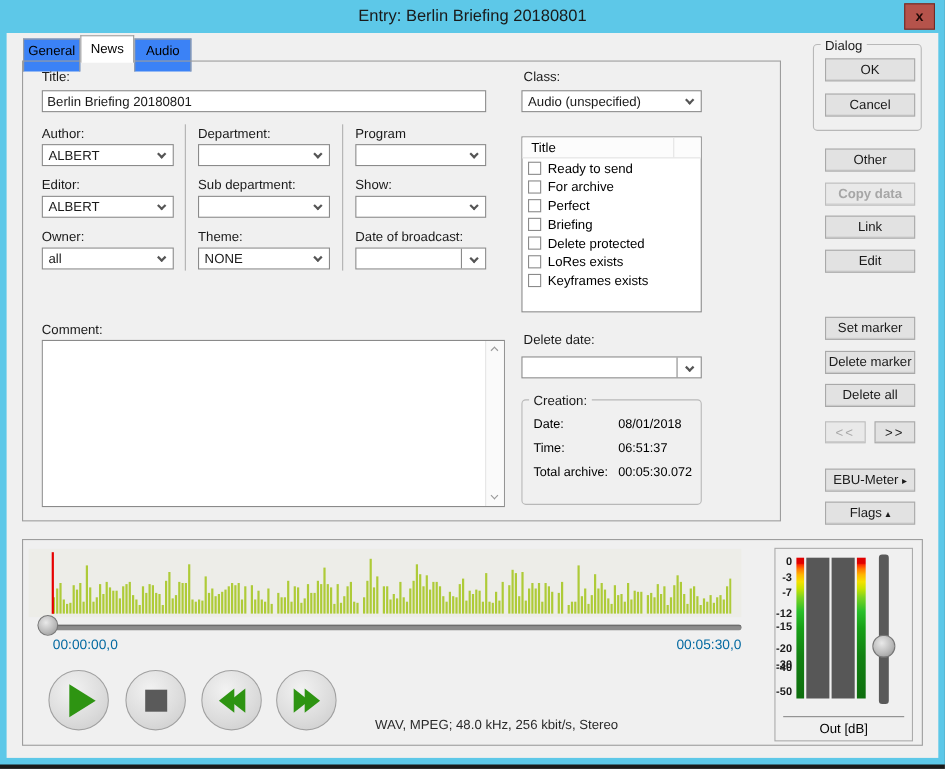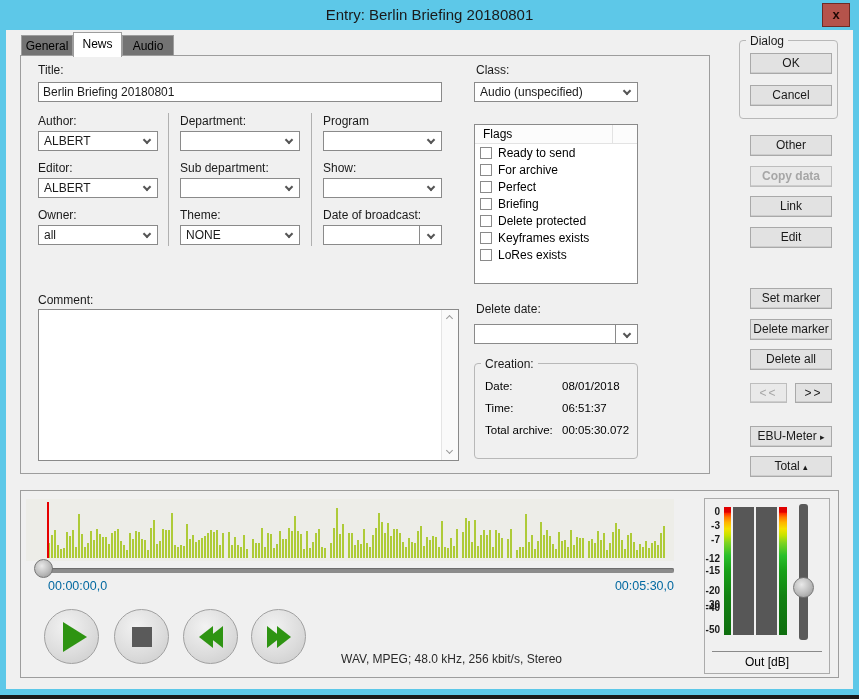--- a/index.html
+++ b/index.html
@@ -7,21 +7,21 @@
   .window { position:relative; width:859px; height:695px; background:var(--titlebar,#5DC8E8); }
   .titlebar { position:absolute; left:0; top:0; right:0; height:30px; text-align:center;
               line-height:30px; font-size:15px; color:#1A1A1A; }
   .close-btn { position:absolute; right:9px; top:3px; width:28px; height:24px; background:var(--close,#B5534B);
                border:1px solid #6E2B26; color:#1F0805; font-weight:bold; font-size:13px; text-align:center; line-height:22px; cursor:pointer; }
   .content { position:absolute; left:6px; top:30px; width:847px; height:659px; background:#F0F0F0; }
 
   .lbl { position:absolute; font-size:12px; color:#1A1A1A; white-space:nowrap; }
 
   
-  .tab { position:absolute; top:5px; height:21px; background:#737373; border:1px solid #9D9D9D; border-bottom:none;
+  .tab { position:absolute; top:5px; height:30px; background:#3b82f6; border:1px solid #9D9D9D; border-bottom:none;
          font-size:12px; text-align:center; line-height:20px; z-index:1; cursor:pointer; }
   .tab.active { top:2px; height:25px; background:#FFFFFF; z-index:3; line-height:22px; }
   .tab-panel { position:absolute; left:14px; top:25px; width:690px; height:419px; border:1px solid #9D9D9D; z-index:2; }
 
   .input, .combo { position:absolute; height:20px; background:#FFF; border:1px solid #8A8A8A; font-size:12px; color:#1A1A1A; }
   .input { padding:0 4px; font-family:"Liberation Sans", sans-serif; }
   .combo { cursor:pointer; }
   .combo .val { position:absolute; left:5px; top:2px; font-size:12px; white-space:nowrap; }
   .chev { position:absolute; right:7px; top:5px; width:6px; height:6px; border-right:2px solid #555; border-bottom:2px solid #555; transform:rotate(45deg); }
   .drop-btn { position:absolute; right:0; top:0; bottom:0; width:22px; border-left:1px solid #8A8A8A; cursor:pointer; }
@@ -164,21 +164,21 @@
       </div>
 
       <div class="lbl" style="left:455px;top:7px;">Class:</div>
       <div class="combo" style="left:453px;top:26px;width:164px;">
         <span class="val">Audio (unspecified)</span>
           <span class="chev"></span>
       </div>
 
       <div class="flags-box">
         <div class="flags-header">
-          <span>Flags</span>
+          <span>Title</span>
           <span class="hdr-sep"></span>
         </div>
         <div>
             <div class="flag-row">
               <span class="checkbox"></span>
               <span>Ready to send</span>
             </div>
             <div class="flag-row">
               <span class="checkbox"></span>
               <span>For archive</span>
@@ -190,25 +190,25 @@
             <div class="flag-row">
               <span class="checkbox"></span>
               <span>Briefing</span>
             </div>
             <div class="flag-row">
               <span class="checkbox"></span>
               <span>Delete protected</span>
             </div>
             <div class="flag-row">
               <span class="checkbox"></span>
+              <span>LoRes exists</span>
+            </div>
+            <div class="flag-row">
+              <span class="checkbox"></span>
               <span>Keyframes exists</span>
-            </div>
-            <div class="flag-row">
-              <span class="checkbox"></span>
-              <span>LoRes exists</span>
             </div>
           </div>
       </div>
 
       <div class="lbl" style="left:17px;top:237px;">Comment:</div>
       <div class="comment-box">
         <textarea class="comment-text" value="" style=""></textarea>
         <div class="vscroll">
           <span class="sbtn up">
               <span class="schev"></span>
@@ -254,21 +254,21 @@
     <div class="btn" style="top:319px;">Delete all</div>
 
     <div class="btn disabled" style="top:353px;width:37px;height:20px;letter-spacing:2px;">&lt;&lt;</div>
     <div class="btn" style="top:353px;left:789px;width:37px;height:20px;letter-spacing:2px;">&gt;&gt;</div>
 
     <div class="btn" style="top:396px;">
       <span>EBU-Meter</span>
       <span class="arrow">▸</span>
     </div>
     <div class="btn" style="top:426px;">
-      <span>Total</span>
+      <span>Flags</span>
       <span class="arrow">▴</span>
     </div>
 
     <div class="player-panel">
       <div class="wave-area">
         <div class="wave-bars">
             <div class="wbar" style="height: 15px;"></div>
             <div class="wbar" style="height: 23px;"></div>
             <div class="wbar" style="height: 28px;"></div>
             <div class="wbar" style="height: 13px;"></div>

